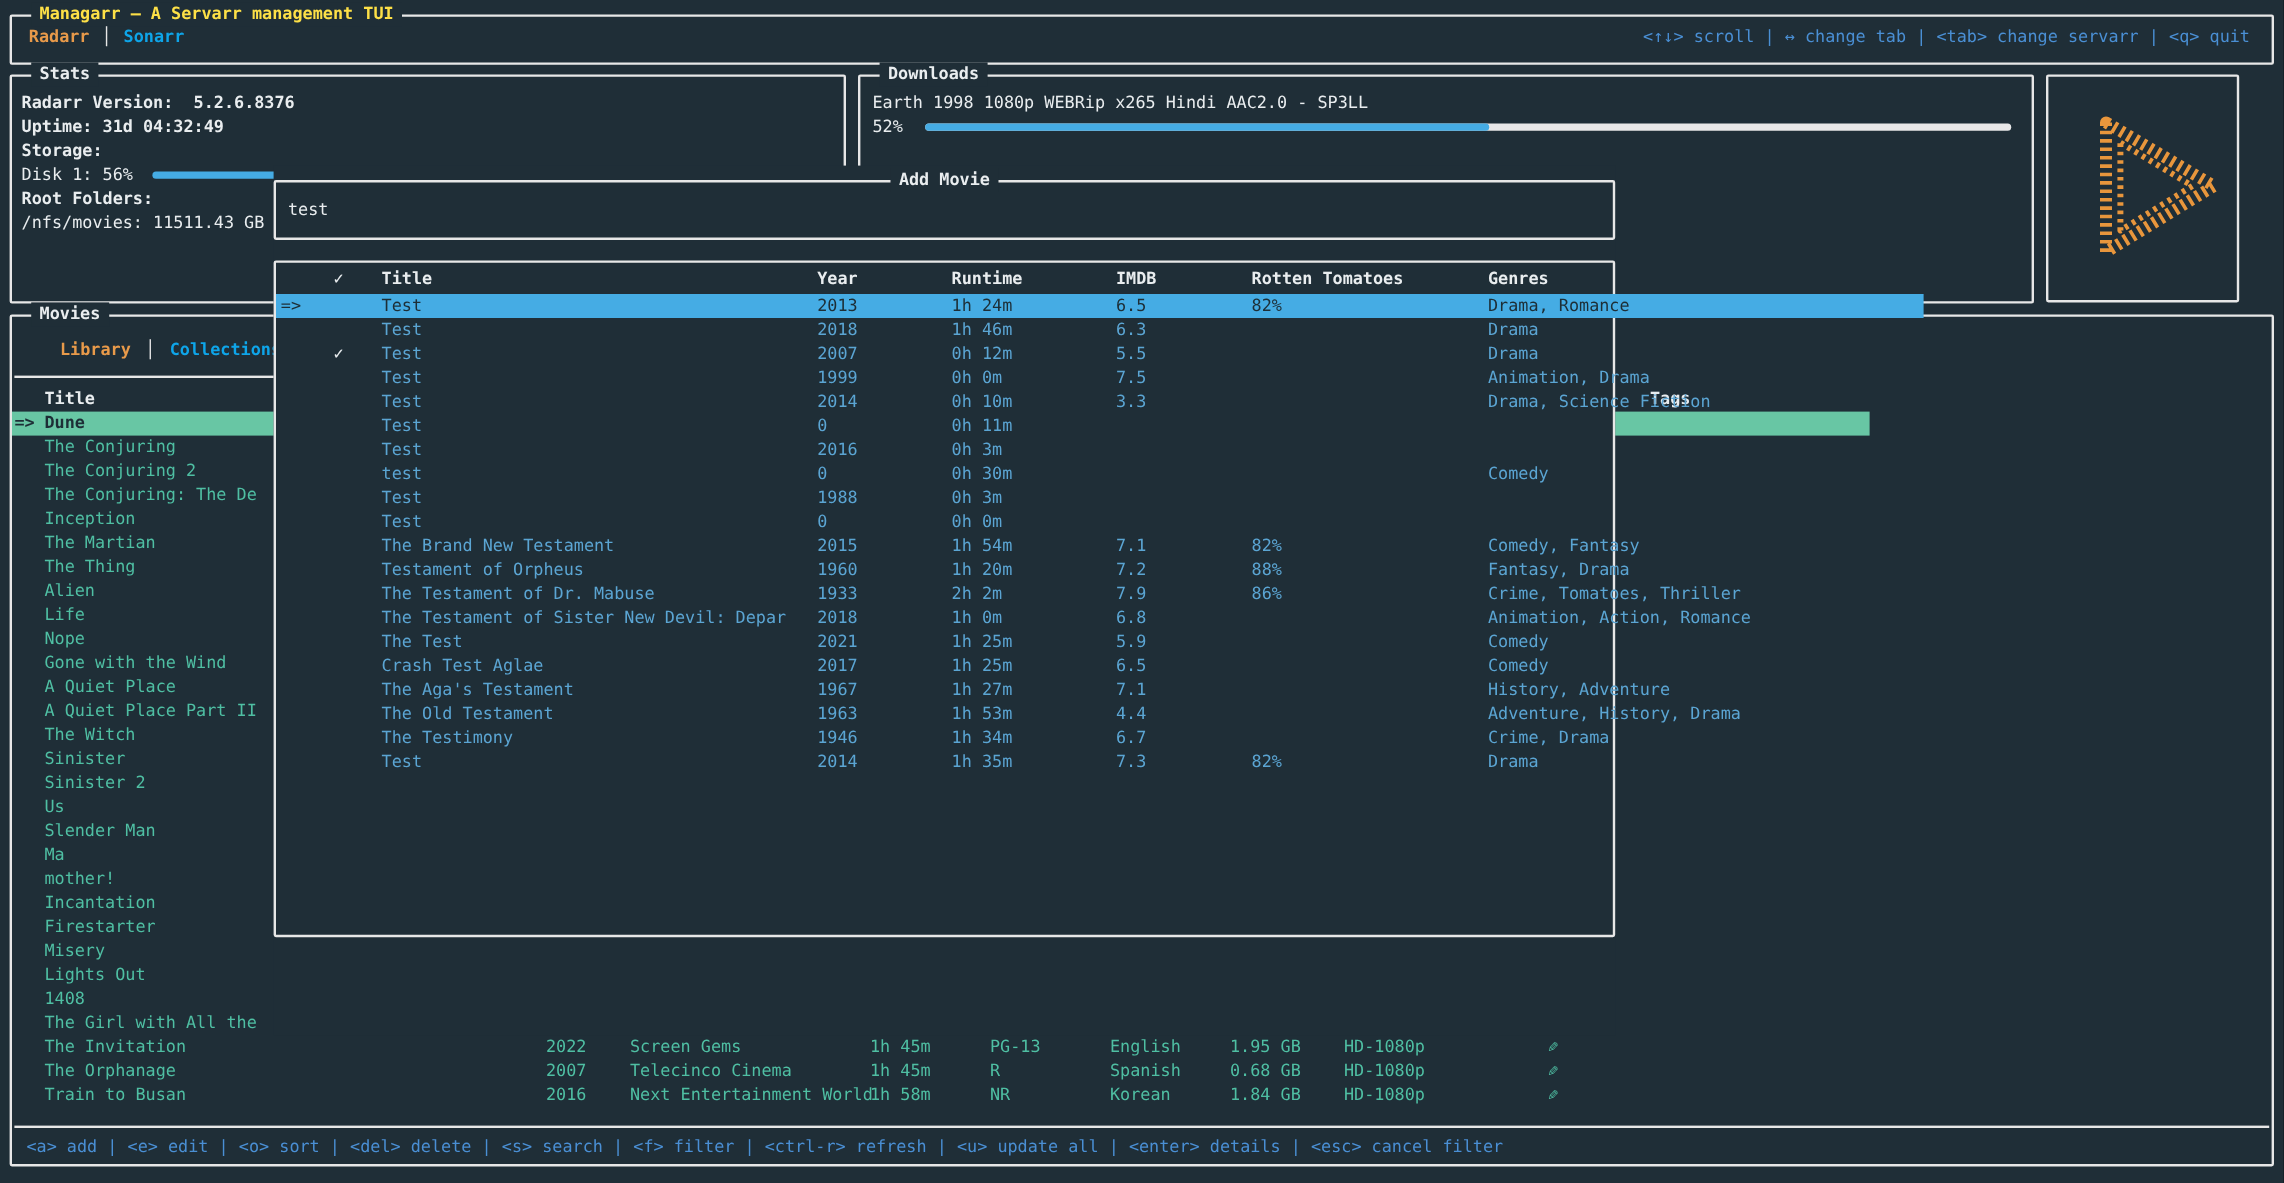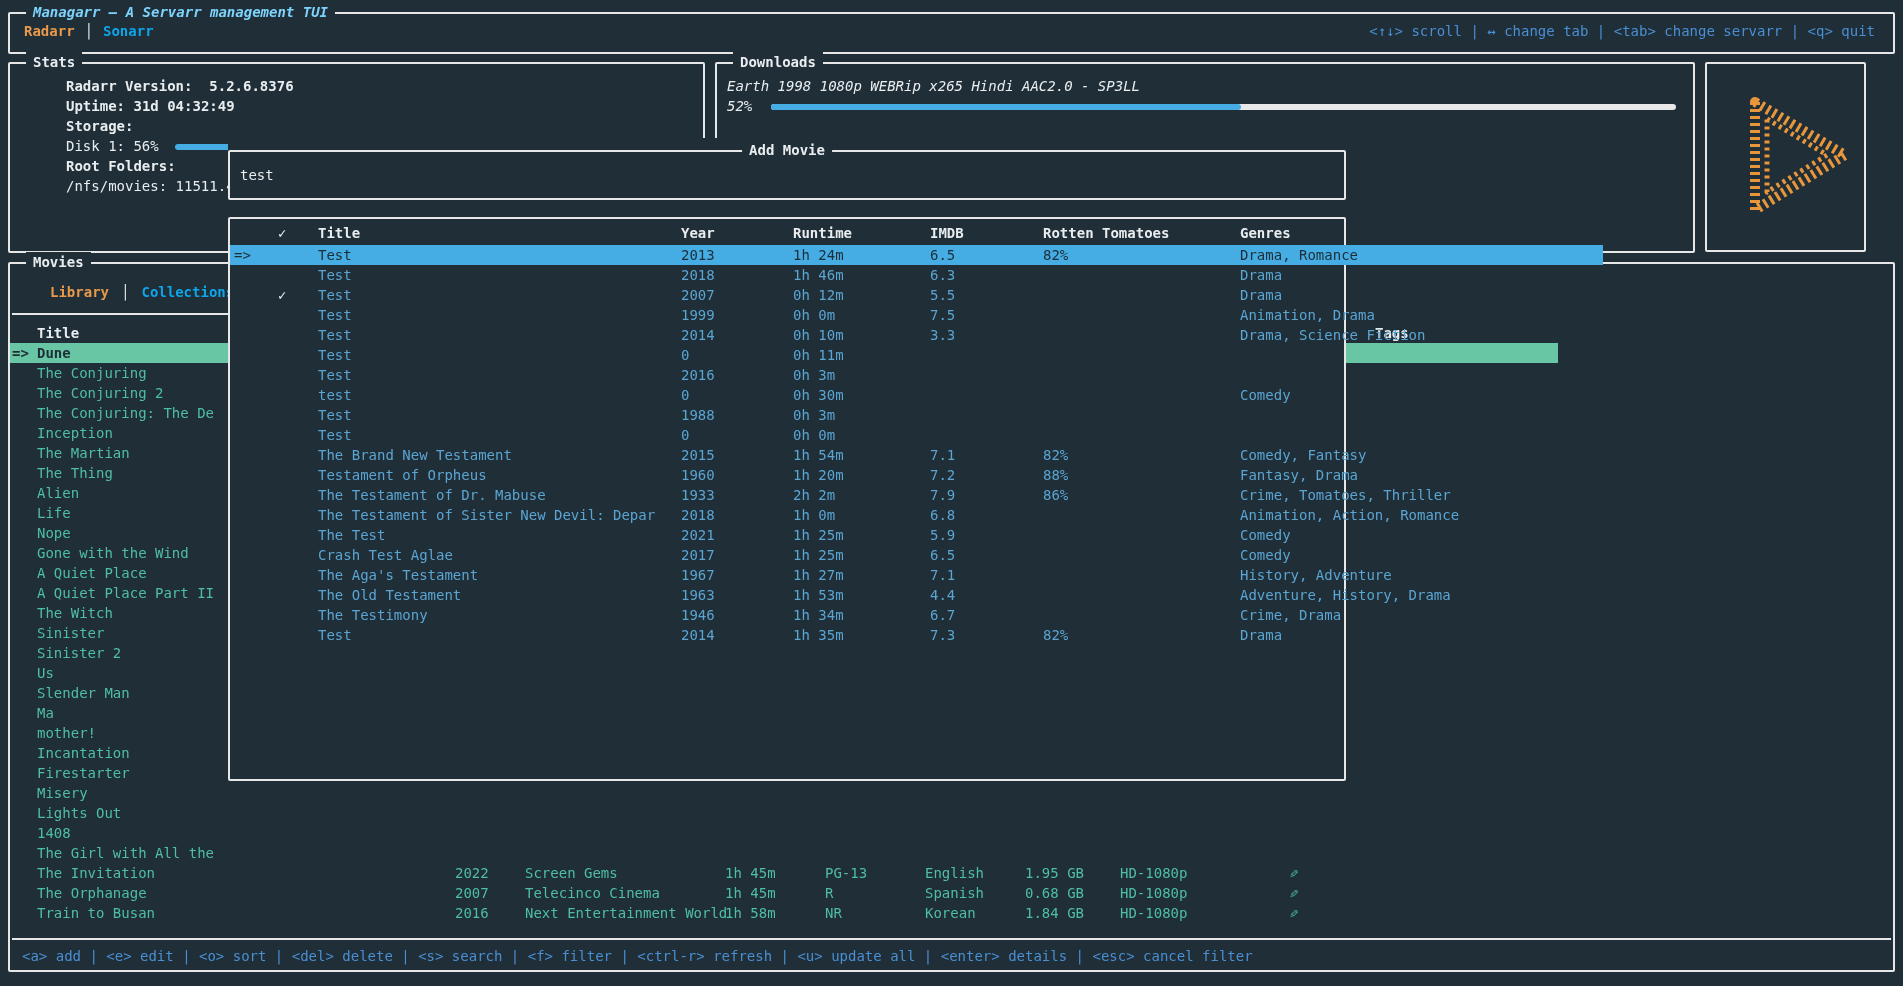--- a/index.html
+++ b/index.html
@@ -7,37 +7,37 @@
     position:relative;width:1903px;height:986px;background:#1f2e37;
     font-family:"DejaVu Sans Mono",monospace;font-size:14px;color:#e9edef;
     overflow:hidden;line-height:20px;
   }
   .box{position:absolute;border:2px solid #e7e7e7;border-radius:2px;box-sizing:border-box;}
   .box-title{position:absolute;top:-12px;left:16px;background:#1f2e37;padding:0 7px;font-weight:bold;white-space:nowrap;}
   .bold{font-weight:bold;}
   .blue{color:#4a8fd4;}
   .teal{color:#4fbfa3;}
   .orange{color:#e89a4a;}
-  .magenta{color:#7dd3fc;font-style:italic;}
+  .magenta{color:#fde047;}
   .white{color:#0ea5e9;}
 
   
   .topbar{left:8px;top:12px;width:1887px;height:42px;}
   .topbar .tabs{position:absolute;left:14px;top:7px;white-space:nowrap;}
   .topbar .tsep{color:#e7e7e7;padding:0 10px;}
   .top-help{position:absolute;right:18px;top:7px;white-space:nowrap;}
 
   
   .statsbox{left:8px;top:62px;width:697px;height:191px;}
-  .statsbox .content{position:absolute;left:8px;top:12px;margin-left:48px;}
+  .statsbox .content{position:absolute;left:8px;top:12px;}
   .statline{height:20px;white-space:nowrap;}
 
   
   .dlbox{left:715px;top:62px;width:980px;height:191px;}
-  .dlbox .content{position:absolute;left:10px;top:12px;width:956px;font-style:italic;}
+  .dlbox .content{position:absolute;left:10px;top:12px;width:956px;}
 
   .pbar{display:inline-block;position:relative;vertical-align:middle;height:6px;border-radius:3px;background:transparent;}
   .pbar .fill{position:absolute;left:0;top:0;bottom:0;background:#45ace4;border-radius:3px;}
   .pbar.lightrest{background:#e8e8e8;}
 
   
   .logobox{left:1705px;top:62px;width:161px;height:190px;}
 
   
   .moviespanel{left:8px;top:262px;width:1887px;height:710px;}

